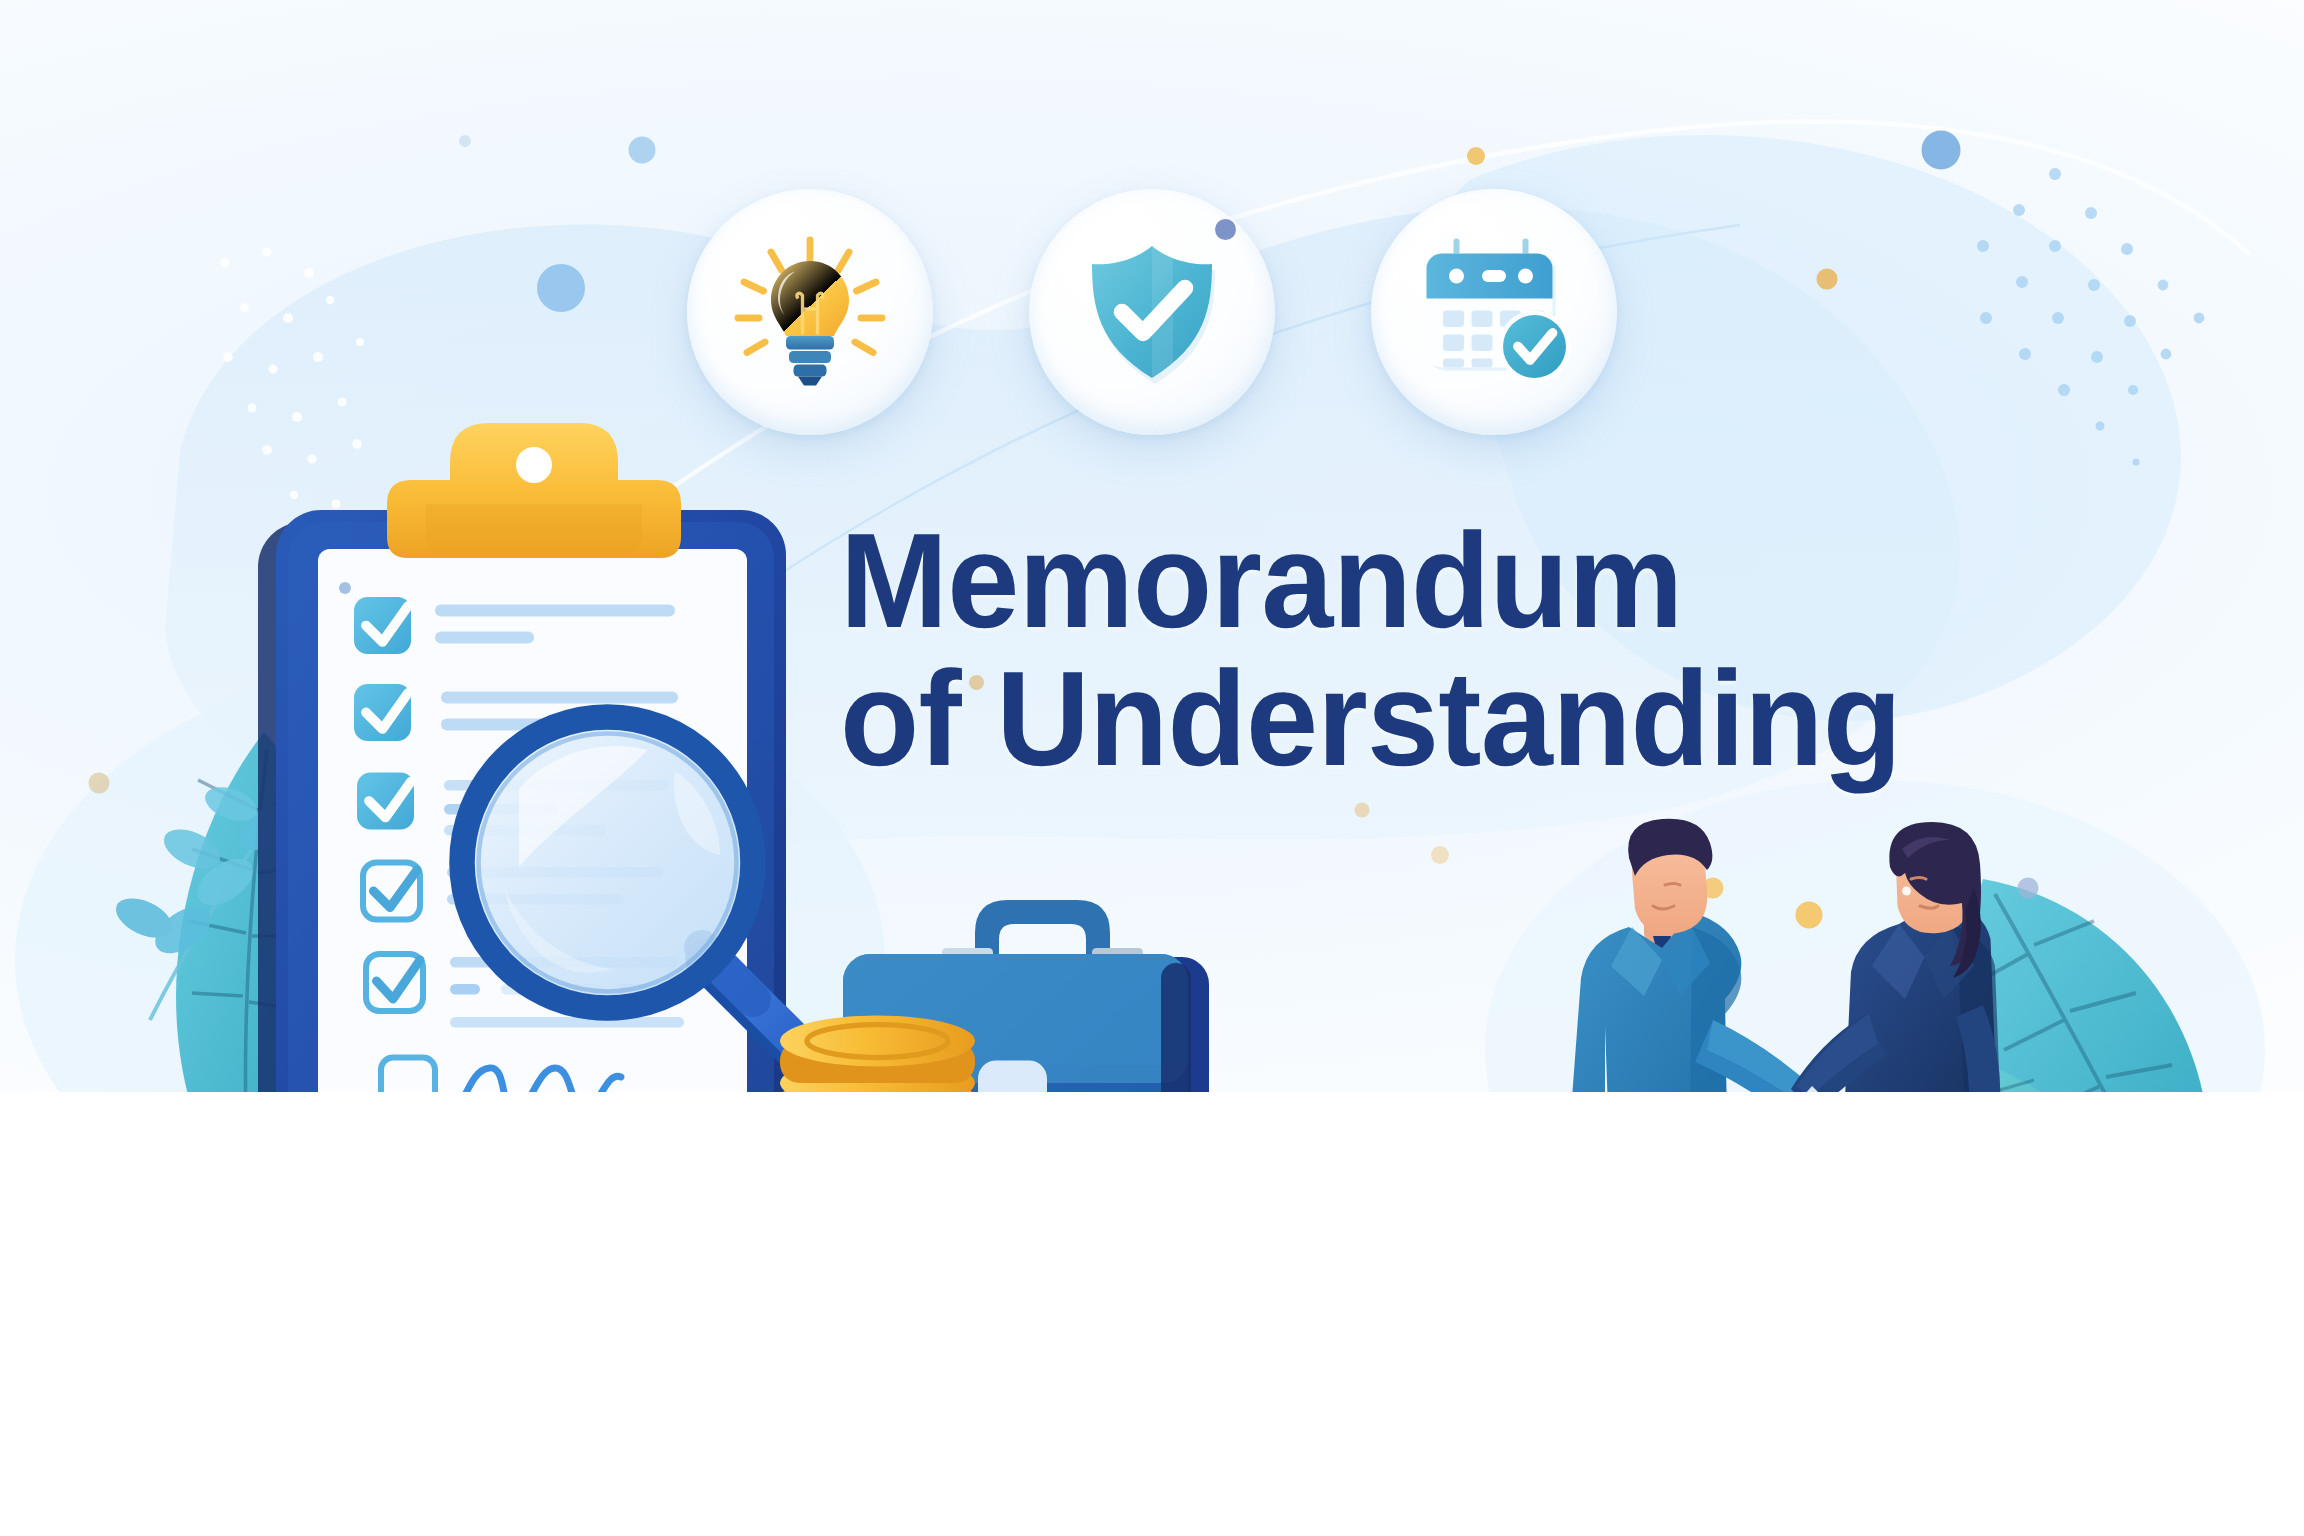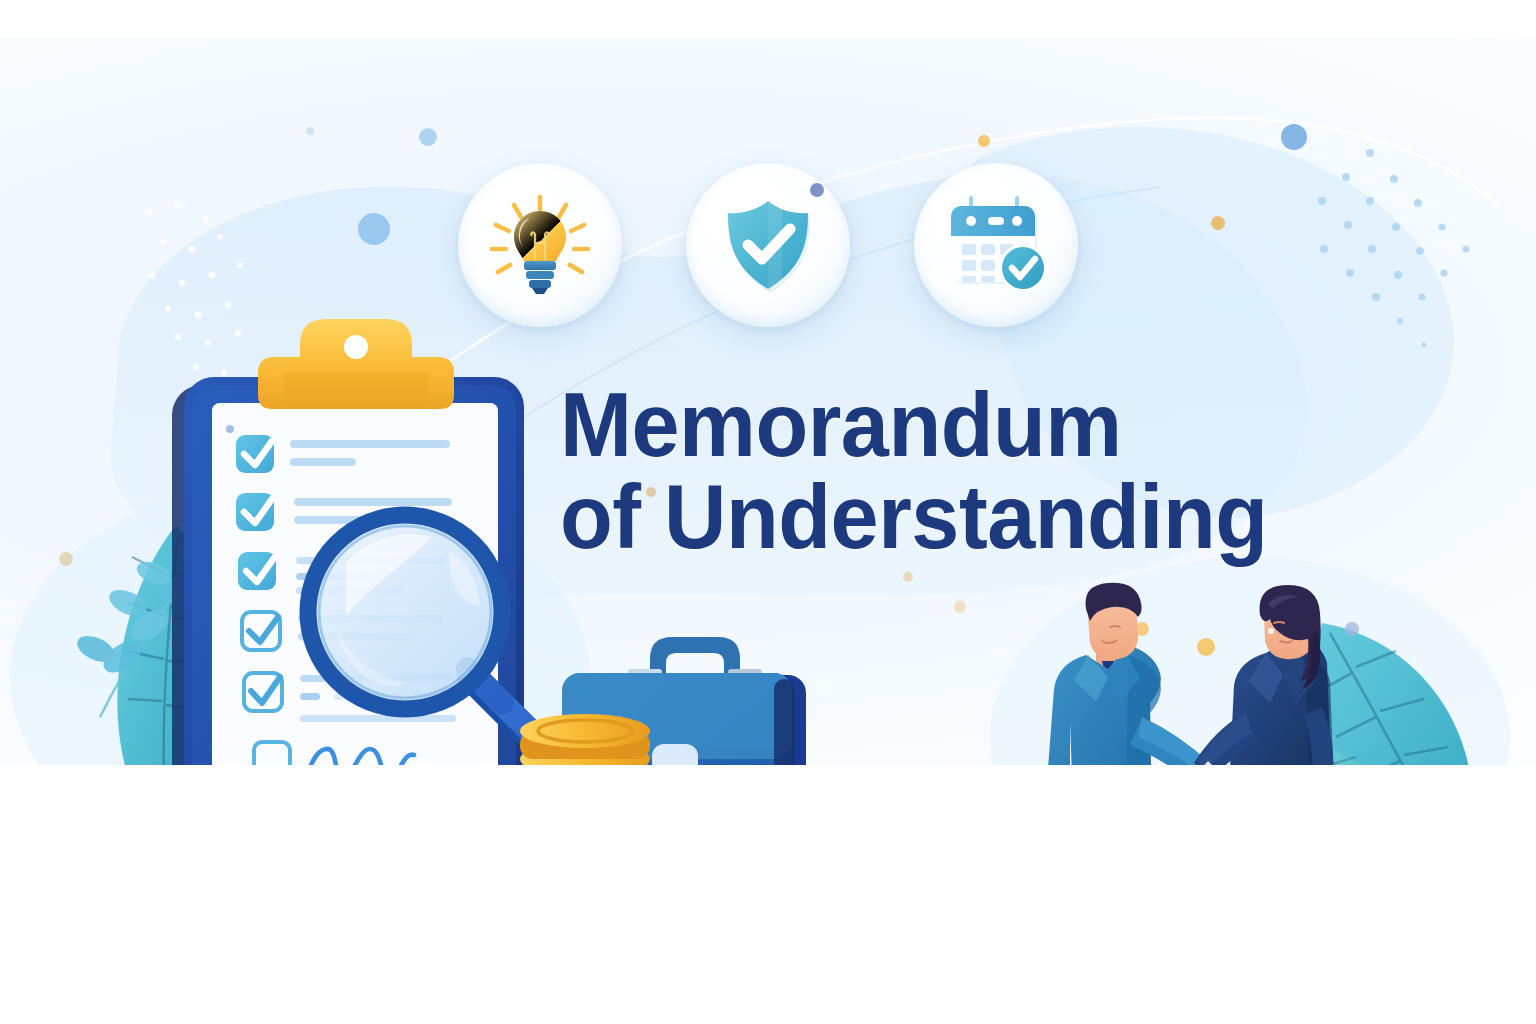--- a/index.html
+++ b/index.html
@@ -7,21 +7,20 @@
   body {
     font-family:"Liberation Sans", sans-serif;
     background:#ffffff;
   }
   #stage {
     position:relative;
     width:1536px; height:728px;
     overflow:hidden;
     background:
       radial-gradient(120% 90% at 40% 45%, #eaf4fd 0%, #f3f9fe 45%, #fbfdff 72%, #ffffff 100%);
-    margin-top: 37px;
   }
   .abs { position:absolute; }
   svg { display:block; overflow:visible; }
 
   
   #bg-layer { position:absolute; inset:0; }
 
   
   #title-block {
     position:absolute;

